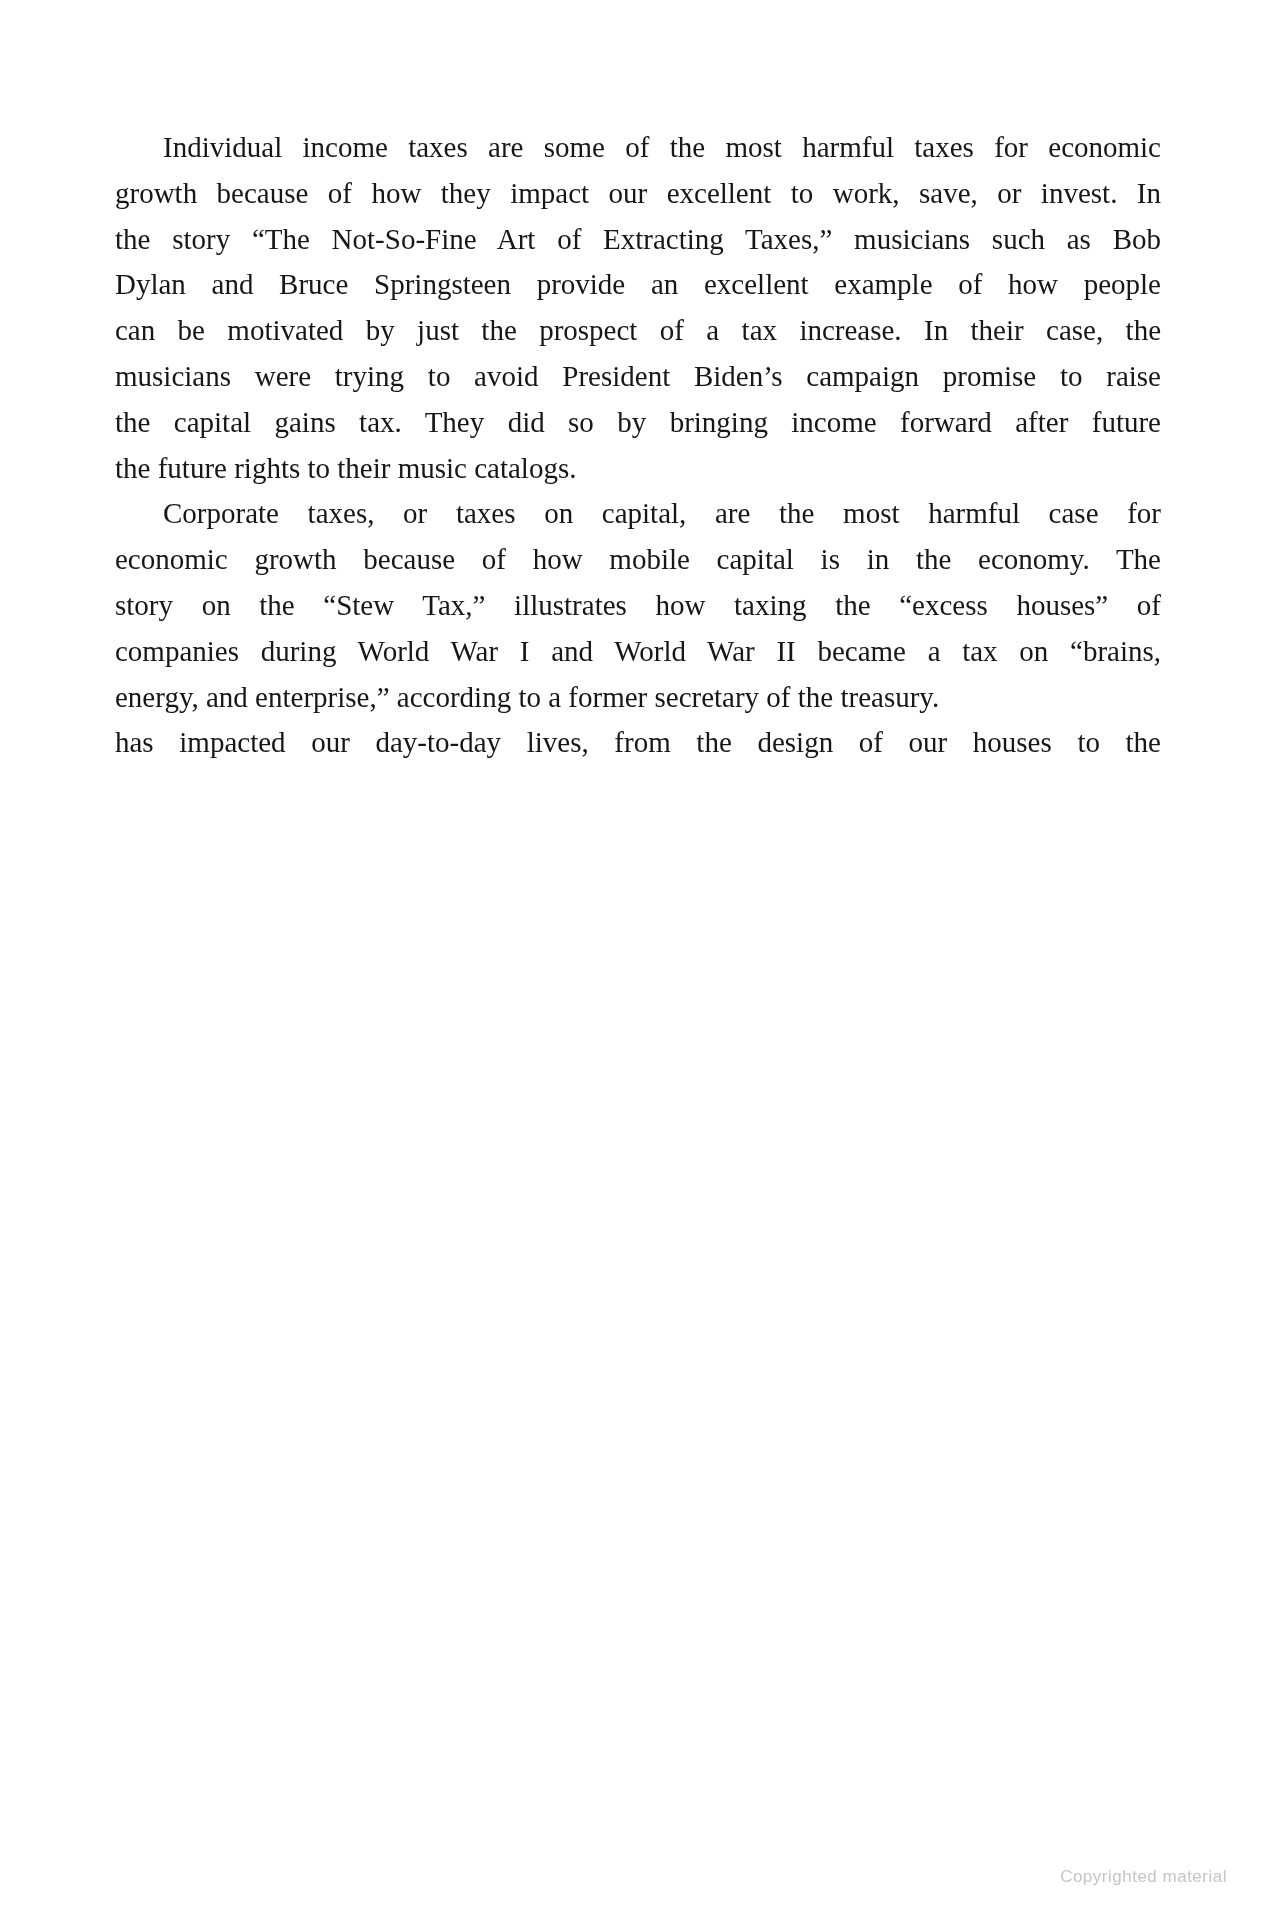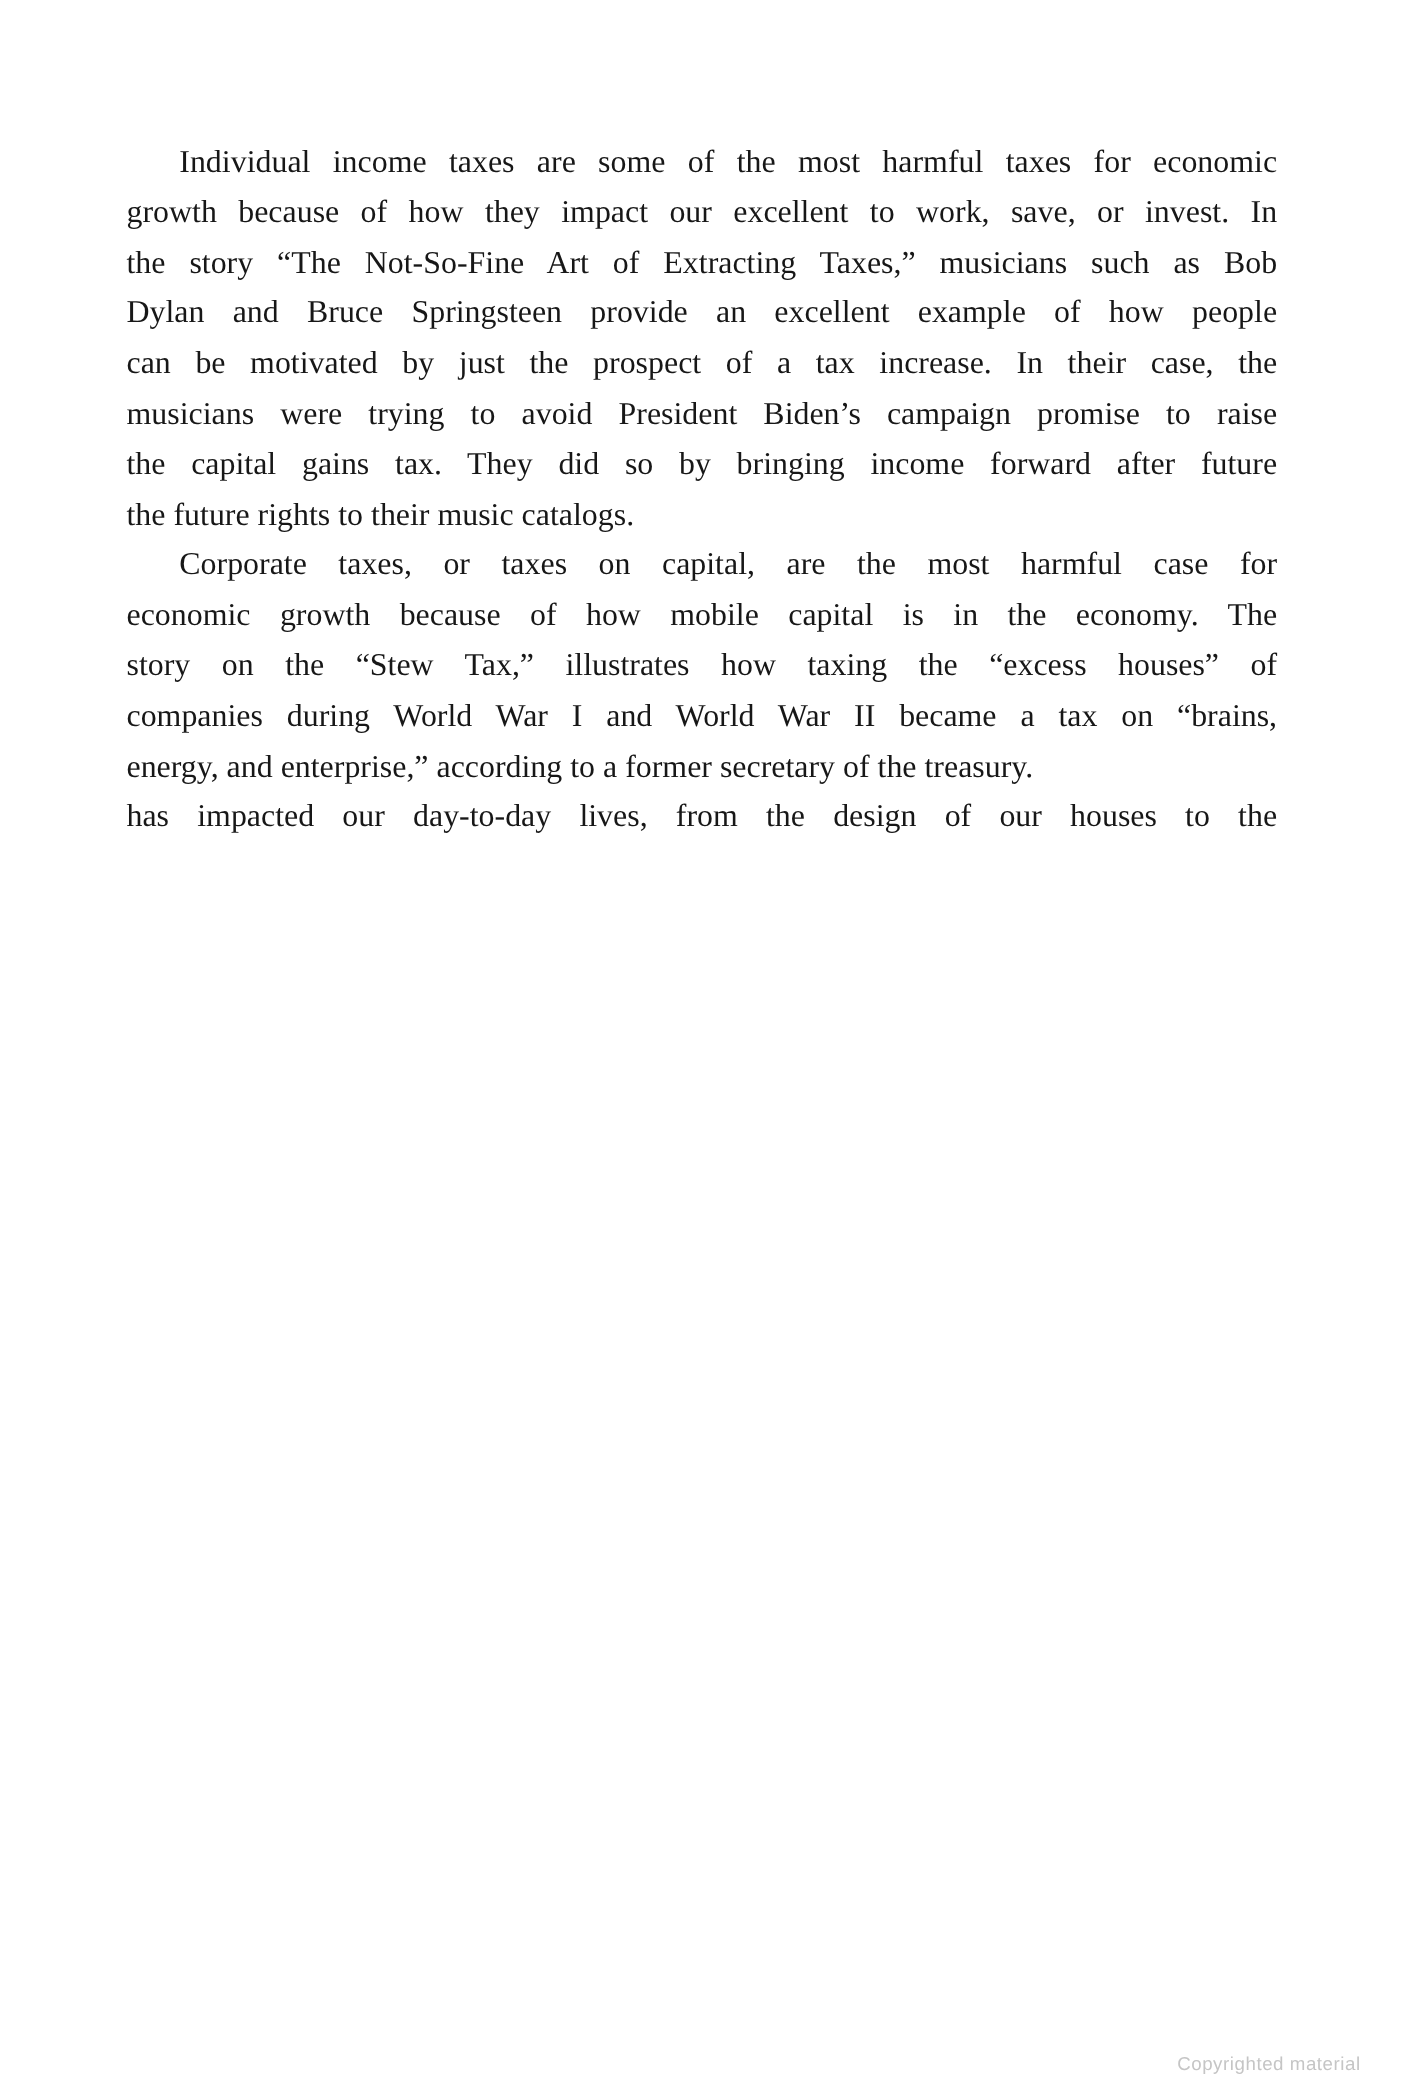--- a/index.html
+++ b/index.html
@@ -11,21 +11,20 @@
     height: 1905px;
     background: #ffffff;
     font-family: "Liberation Serif", serif;
   }
   .book-page {
     position: relative;
     width: 1228px;
     height: 1905px;
     background: #ffffff;
     overflow: hidden;
-    padding-left: 28px;
   }
   .text-block {
     position: absolute;
     left: 115px;
     top: 125px;
     width: 1046px;
     color: #171717;
     font-size: 29px;
     line-height: 45.8px;
     font-family: "Liberation Serif", serif;
@@ -41,21 +40,21 @@
   }
   .line.first {
     text-indent: 48px;
   }
   .line.last {
     text-align: center;
     text-align-last: left;
   }
   .watermark {
     position: absolute;
-    right: 19px;
+    right: 1px;
     top: 1867px;
     font-family: "Liberation Sans", sans-serif;
     font-size: 17px;
     color: #c5c5c5;
     letter-spacing: 0.5px;
   }
 </style>
 </head>
 <body>
 

